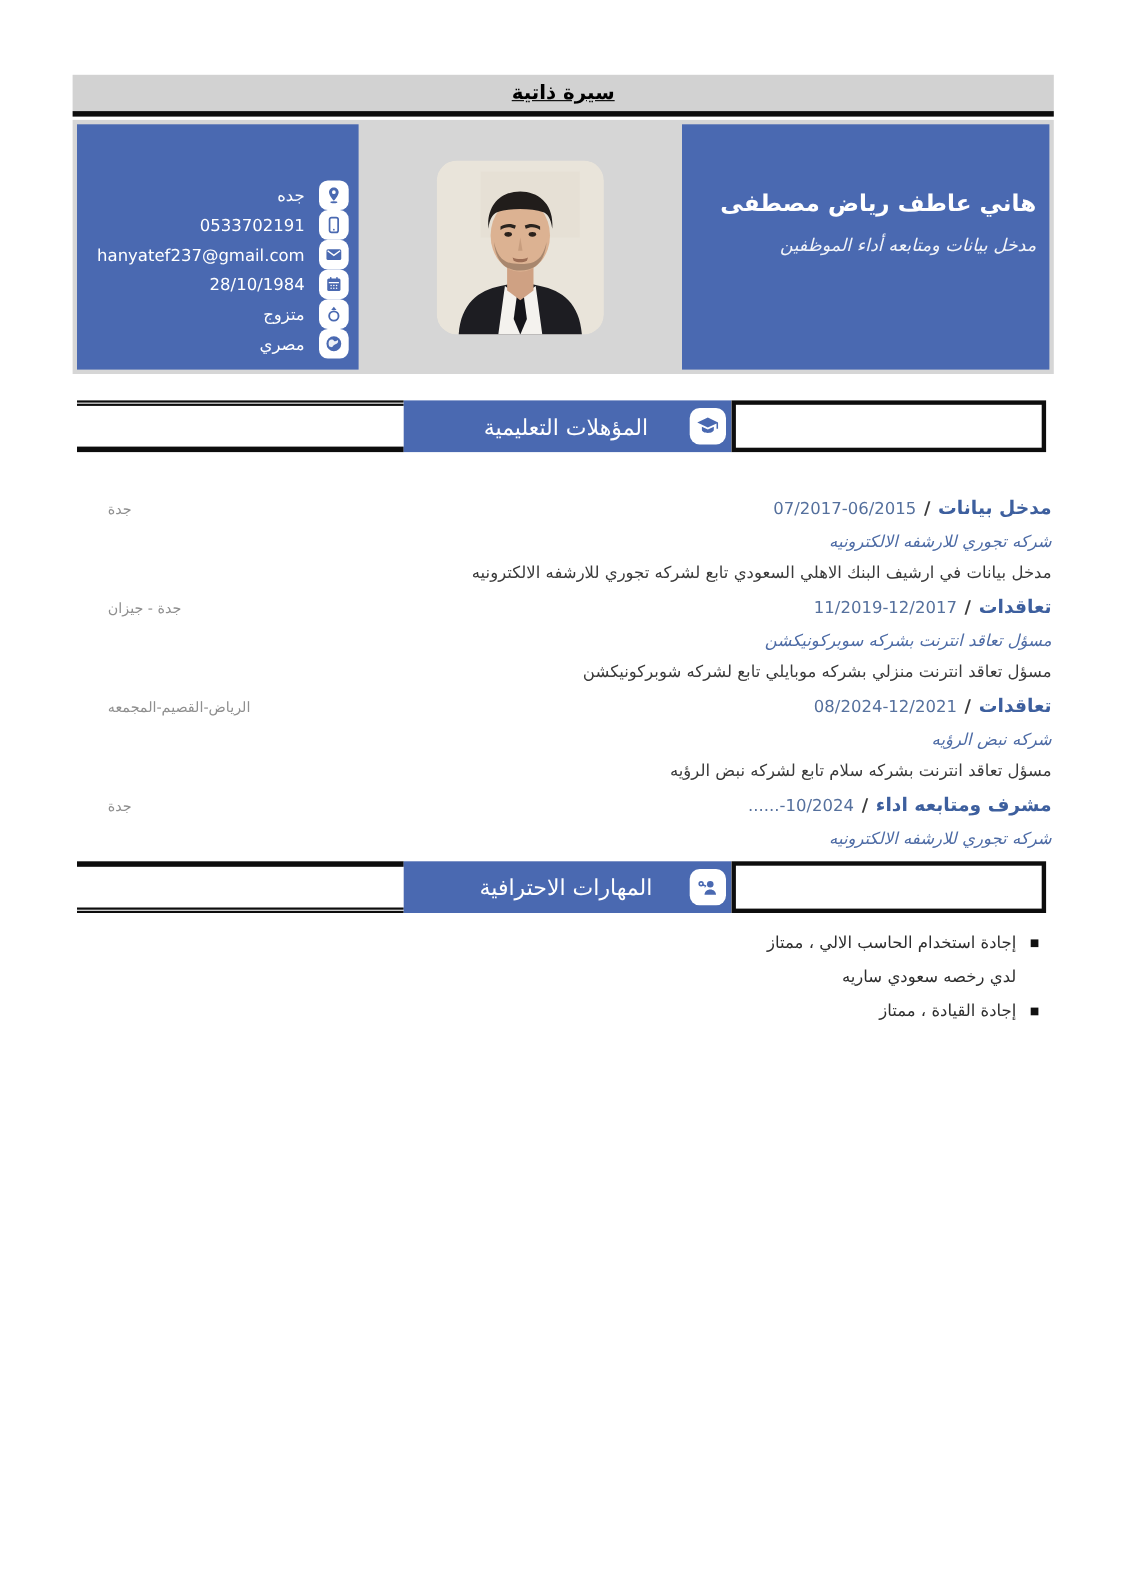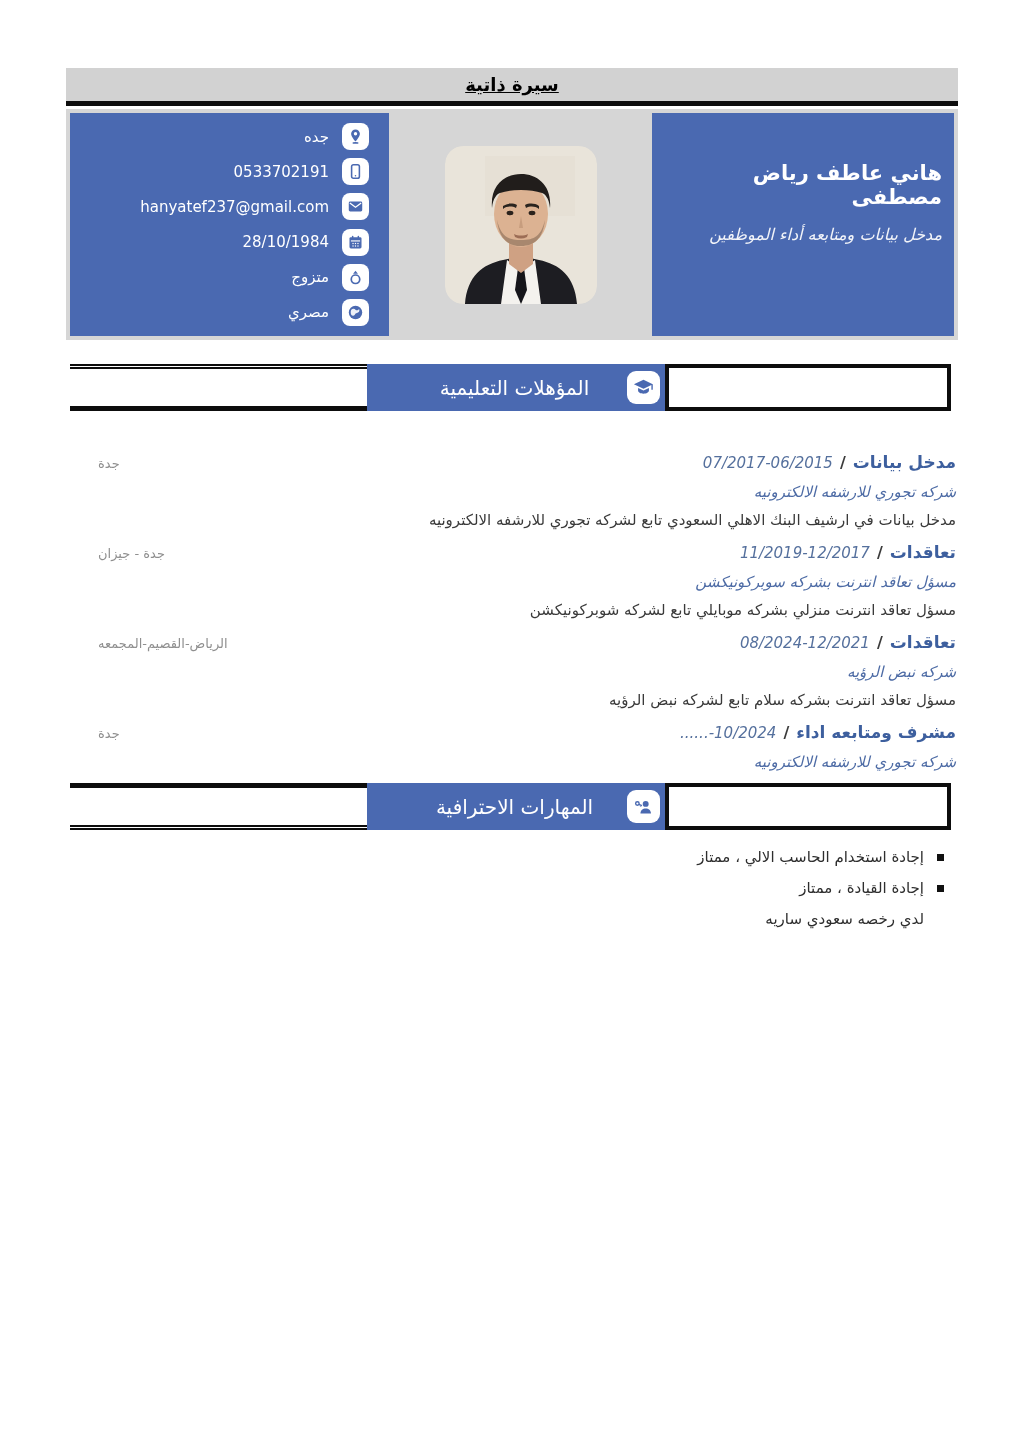--- a/index.html
+++ b/index.html
@@ -24,36 +24,36 @@
   }
   .rule { height: 5px; background: #0d0d0d; }
 
   
   .header {
     margin-top: 3px; height: 231px; background: #d6d6d6;
     padding: 4px; display: flex;
   }
   .panel { background: #4a69b1; height: 100%; }
   .contacts-panel {
-    width: 319px; padding: 10px 20px;
-    display: flex; flex-direction: column; justify-content: space-between;
+    width: 256px; padding: 10px 9px;
+    display: flex; flex-direction: column; justify-content: flex-end;
   }
   .contact-row { direction: rtl; display: flex; align-items: center; gap: 13px; }
   .icon-chip {
     width: 27px; height: 27px; min-width: 27px; border-radius: 8px;
     background: #ffffff; display: flex; align-items: center; justify-content: center;
   }
   .icon-chip svg { width: 17px; height: 17px; }
   .contact-value { color: #ffffff; font-size: 15px; white-space: nowrap; }
 
   .photo-zone { flex: 1; display: flex; align-items: center; justify-content: center; }
   .photo { width: 152px; height: 158px; border-radius: 18px; overflow: hidden; display: block; }
 
   .identity-panel {
-    width: 302px; direction: rtl; text-align: right;
+    width: 334px; direction: rtl; text-align: right;
     display: flex; flex-direction: column; justify-content: center;
     padding: 0 12px 45px 10px;
   }
   .person-name { color: #ffffff; font-size: 21px; font-weight: bold; margin: 0 0 16px 0; }
   .person-headline { color: #f2f4f9; font-size: 16px; font-style: italic; margin: 0; }
 
   
   .sec-head { display: flex; height: 47px; align-items: stretch; }
   .hd-left {
     width: 297px; margin-left: 4px; background: #ffffff;
@@ -77,21 +77,21 @@
   .degree { margin-top: 16px; font-size: 17px; font-weight: bold; color: #3d5f9e; }
   .school { margin-top: 12px; font-size: 15px; font-style: italic; color: #51709f; }
 
   
   .exp-body { direction: rtl; padding: 0 2px; }
   .entry { margin-top: 13px; }
   .entry-head { display: flex; justify-content: space-between; align-items: baseline; }
   .head-main { display: flex; align-items: baseline; gap: 7px; }
   .role { font-size: 17px; font-weight: bold; color: #3d5f9e; white-space: nowrap; }
   .sep { font-size: 16px; font-weight: bold; color: #3b3b3b; }
-  .dates { font-size: 15px; font-style: italic; color: #55709d; }
+  .dates { font-size: 15px; color: #55709d; }
   .ltr { direction: ltr; unicode-bidi: bidi-override; display: inline-block; }
   .loc { font-size: 13px; color: #8f8f8f; padding-left: 30px; white-space: nowrap; }
   .company { margin-top: 11px; font-size: 15px; font-style: italic; color: #4d6ba5; }
   .desc { margin-top: 10px; font-size: 15px; color: #3a3a3a; }
 
   
   .skills-body { direction: rtl; padding: 5px 14px 0 0; }
   .skill { display: flex; align-items: center; gap: 13px; margin-top: 13px; font-size: 15px; color: #2e2e2e; }
   .bullet { width: 7px; height: 7px; min-width: 7px; background: #111; }
   .skill.no-bullet .bullet { visibility: hidden; }
@@ -301,23 +301,23 @@
       <span class="band-title">المهارات الاحترافية</span>
     </div>
     <div class="hd-right"></div>
   </div>
 
   <div class="skills-body">
     <div class="skill">
       <span class="bullet"></span>
       <span>إجادة استخدام الحاسب الالي ، ممتاز</span>
     </div>
+    <div class="skill no-bullet">
+      <span class="bullet"></span>
+      <span>لدي رخصه سعودي ساريه</span>
+    </div>
     <div class="skill">
       <span class="bullet"></span>
       <span>إجادة القيادة ، ممتاز</span>
     </div>
-    <div class="skill no-bullet">
-      <span class="bullet"></span>
-      <span>لدي رخصه سعودي ساريه</span>
-    </div>
   </div>
 
 </div>
 
 </body></html>

